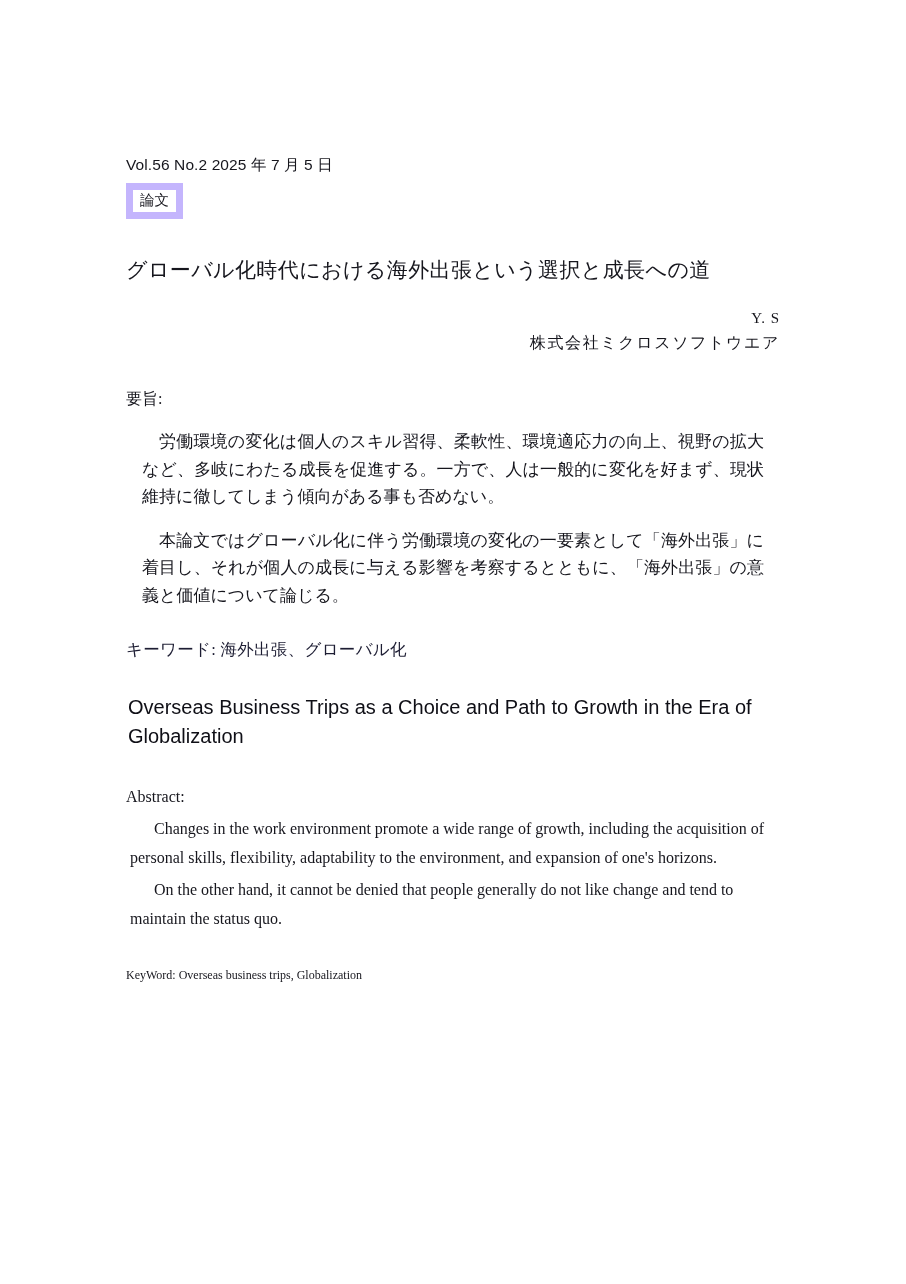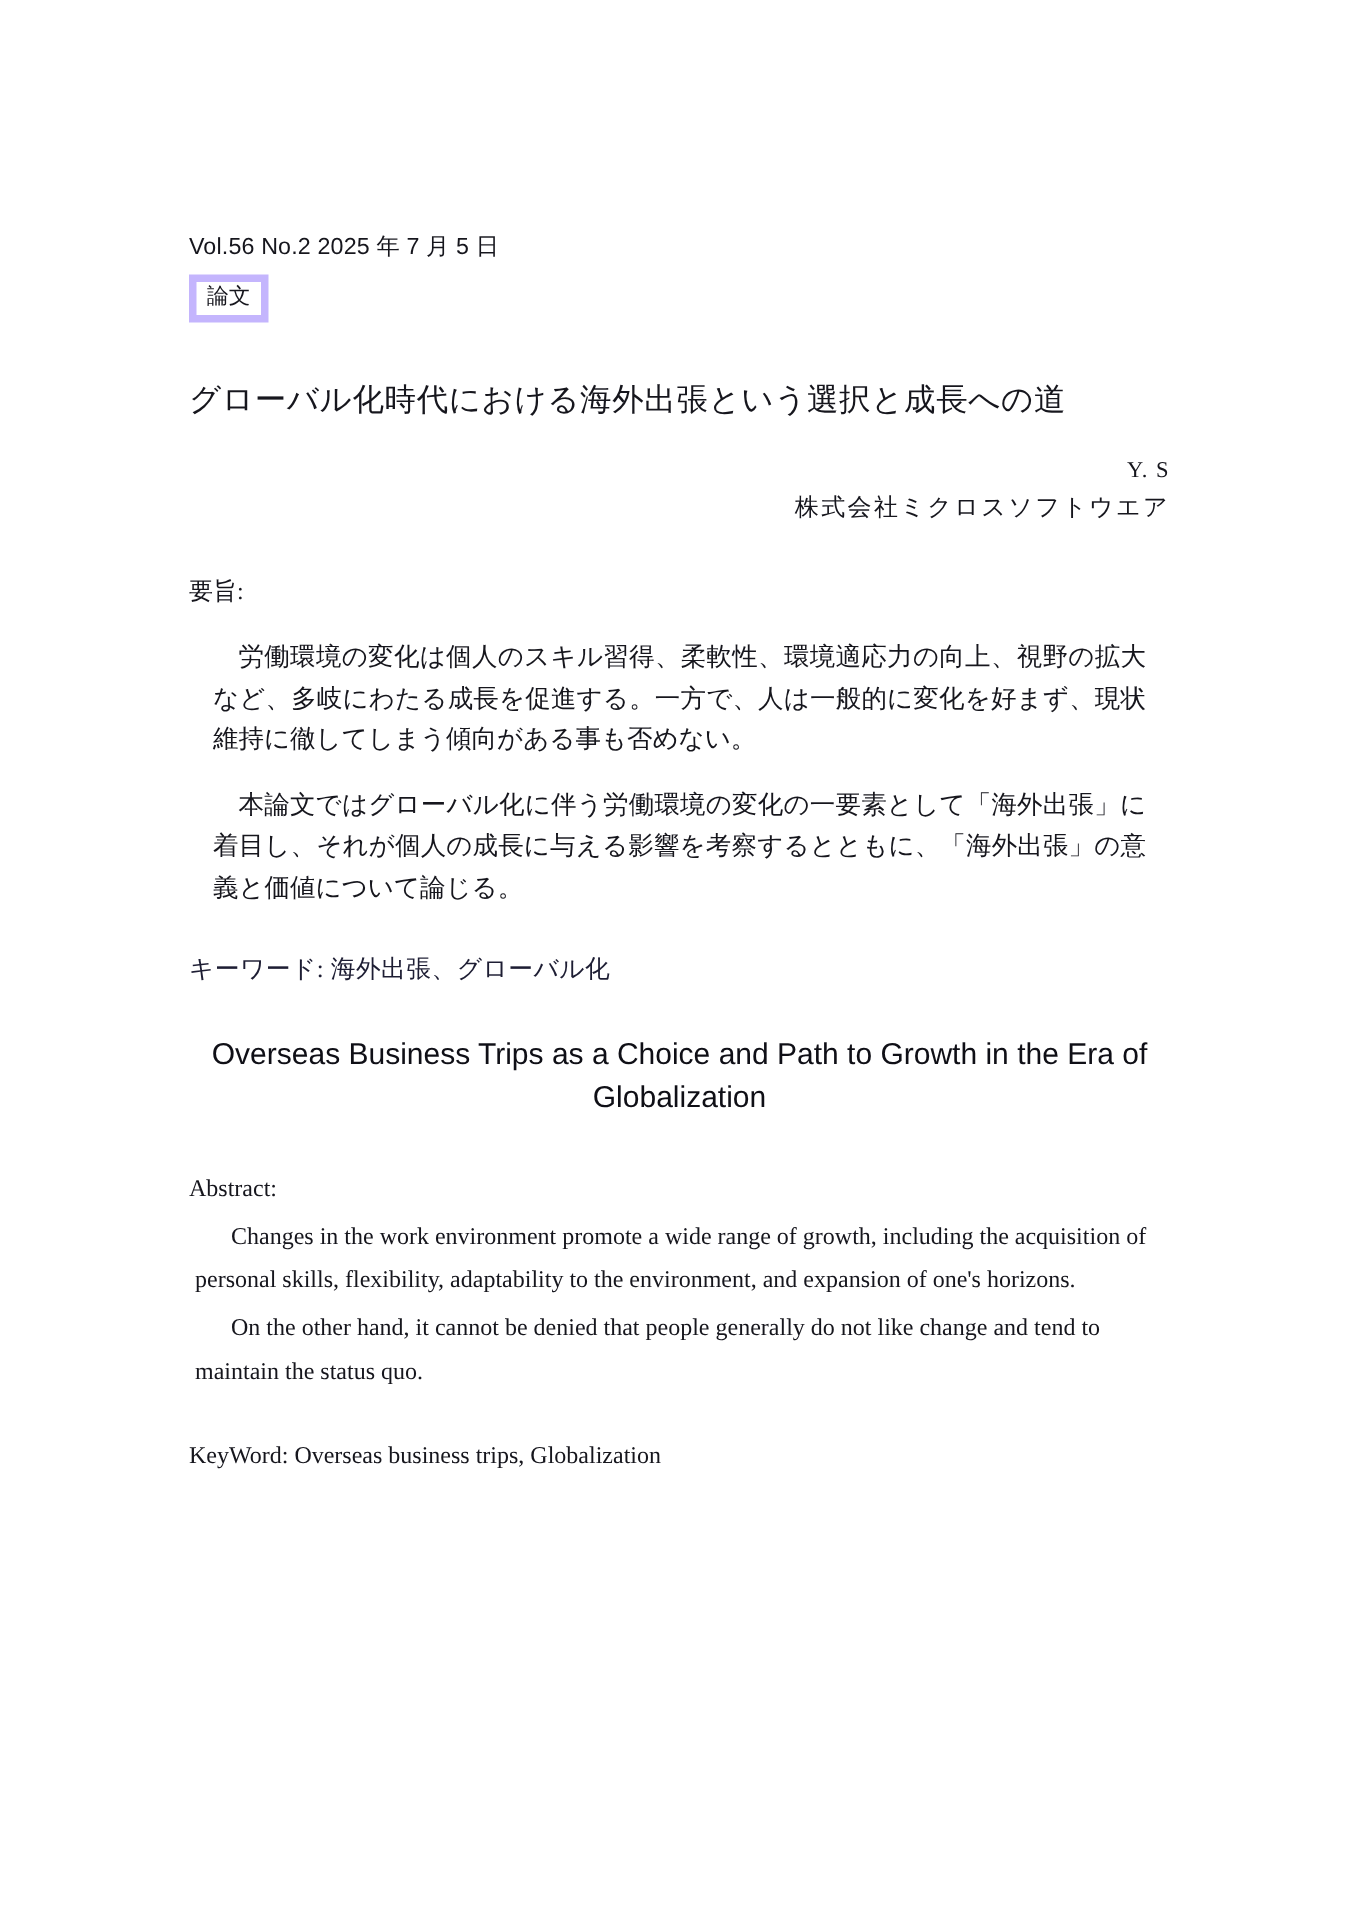--- a/index.html
+++ b/index.html
@@ -39,21 +39,21 @@
     margin-top: 155px;
     letter-spacing: 0.1px;
     white-space: nowrap;
   }
 
   .doc-type-wrap {
     margin-top: 9px;
   }
   .doc-type-box {
     display: inline-block;
-    border: 5px solid #c4b5fd;
+    border: 7px solid #c4b5fd;
     padding: 2px 7px 3px 7px;
     font-size: 14.5px;
     line-height: 17px;
     font-family: "Liberation Serif", "DejaVu Serif", serif;
     color: #16161d;
   }
 
   
   .ja-title {
     margin-top: 36px;
@@ -104,21 +104,20 @@
     margin-top: 28px;
     font-size: 16.5px;
     line-height: 26px;
     letter-spacing: 0.3px;
     color: #1d1d33;
   }
 
   
   .en-title {
     margin-top: 30px;
-    text-align: center;
     font-family: "Liberation Sans", "DejaVu Sans", sans-serif;
     font-size: 20px;
     line-height: 29px;
     color: #0f0f16;
     padding: 0 2px;
   }
 
   
   .en-abstract {
     margin-top: 32px;
@@ -132,21 +131,21 @@
     font-size: 16px;
     line-height: 28.5px;
     text-indent: 24px;
     text-align: left;
     color: #16161d;
     margin: 4px;
     width: 650px;
   }
   .en-keywords {
     margin-top: 29px;
-    font-size: 16px;
+    font-size: 12px;
     line-height: 26px;
     color: #16161d;
   }
 </style>
 </head>
 <body>
 
 <div class="page">
   <div class="content">
 

